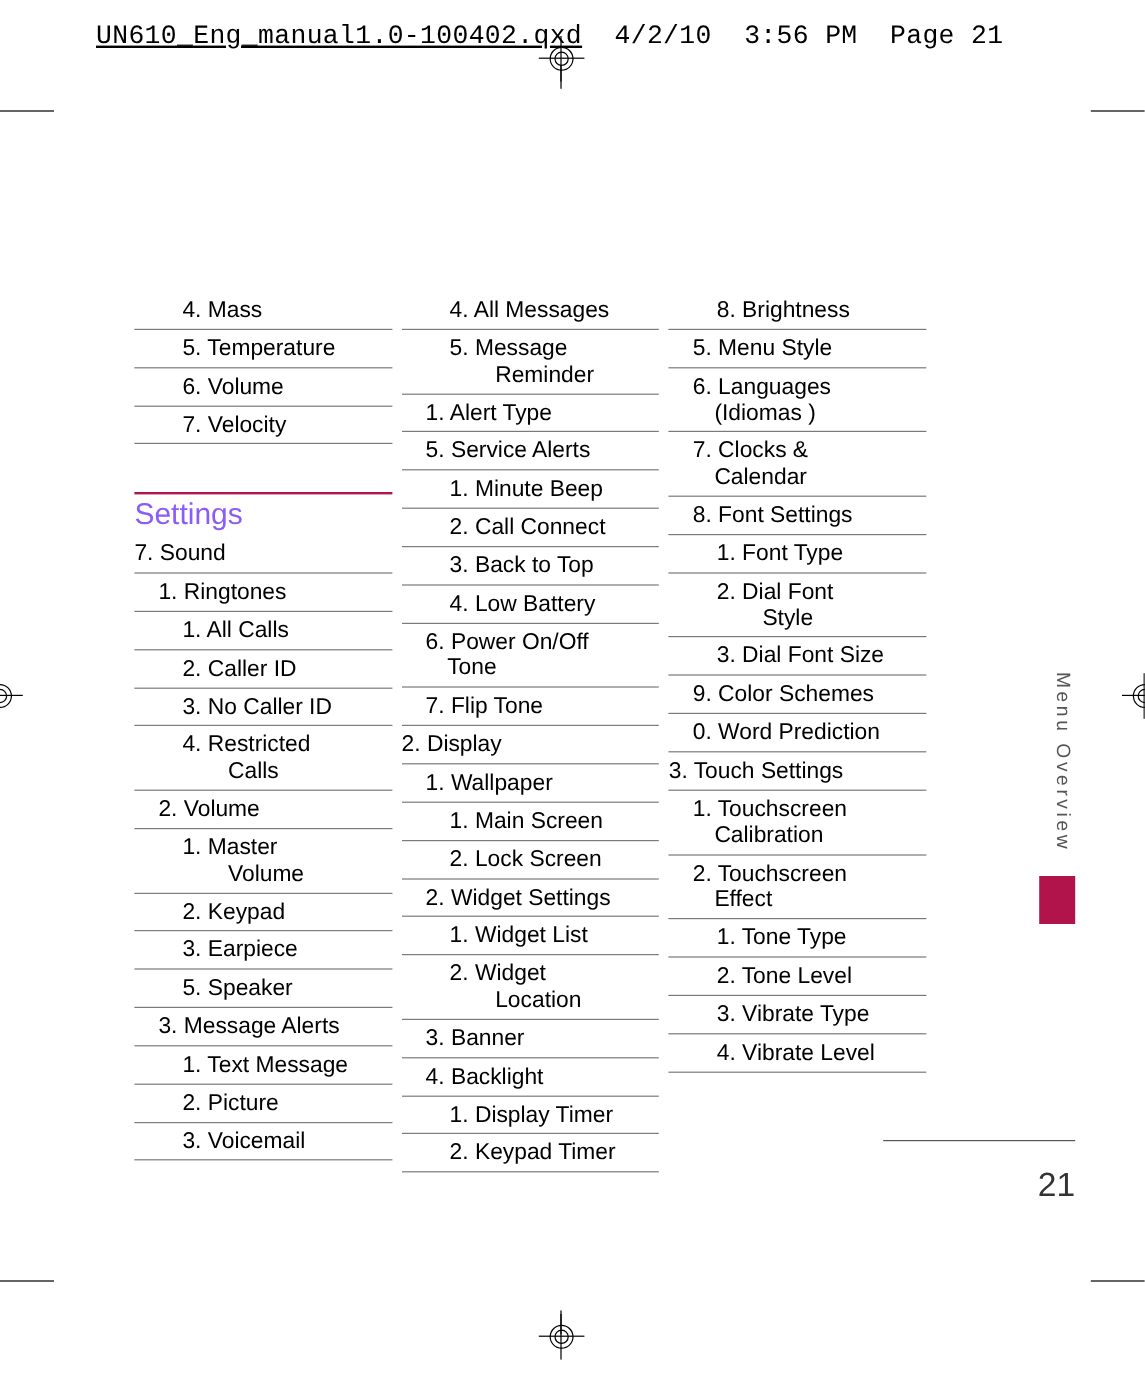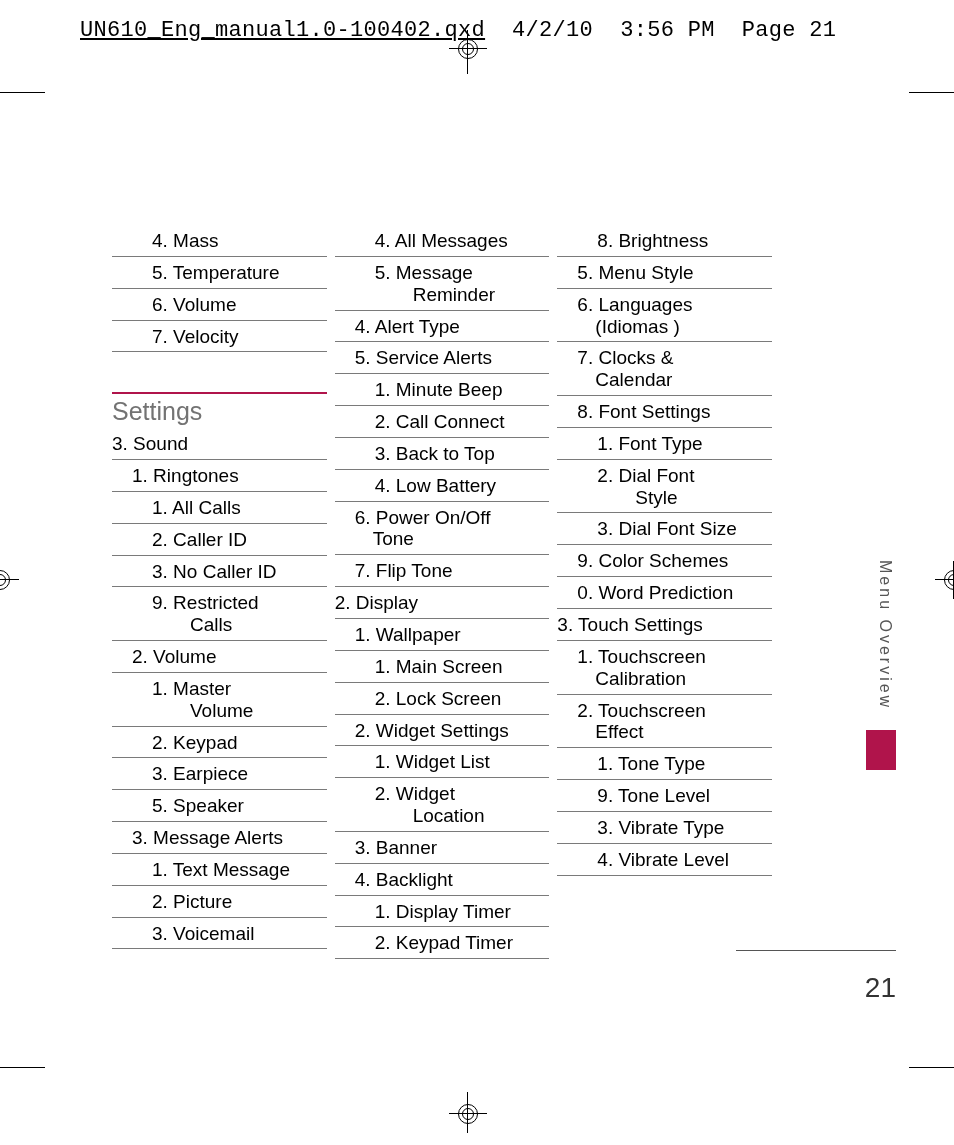--- a/index.html
+++ b/index.html
@@ -16,30 +16,30 @@
   .reg { position:absolute; width:38px; height:38px; }
   .reg::before { content:""; position:absolute; top:18px; left:0; width:38px; height:1px; background:#000; }
   .reg::after  { content:""; position:absolute; left:18px; top:0; width:1px; height:38px; background:#000; }
   .reg .c1 { position:absolute; left:9px; top:9px; width:20px; height:20px; border:1px solid #000; border-radius:50%; box-sizing:border-box; }
   .reg .c2 { position:absolute; left:13px; top:13px; width:12px; height:12px; border:1px solid #000; border-radius:50%; box-sizing:border-box; }
   .reg.top   { top:30px; left:449px; }
   .reg.bot   { top:1095px; left:449px; }
   .reg.left  { top:561px; left:-19px; }
   .reg.right { top:561px; right:-19px; }
 
-  .content { position:absolute; top:225px; left:112px; width:660px; column-count:3; column-gap:8px; column-fill:auto; height:745px; font-size:19px; line-height:1.15; }
+  .content { position:absolute; top:243px; left:112px; width:660px; column-count:3; column-gap:8px; column-fill:auto; height:745px; font-size:19px; line-height:1.15; }
   .row { border-bottom:1px solid #7a7a7a; padding:5px 0 4px 0; break-inside:avoid; }
   .row span { display:block; }
   .d0 { padding-left:0; }
   .d1 { padding-left:20px; }
   .d2 { padding-left:40px; text-indent:-18px; margin-left:18px; }
   .d3i { padding-left:78px; }
   .section-gap { height:36px; break-inside:avoid; }
   .section-rule { border-top:2px solid #b0144b; margin-top:4px; break-inside:avoid; }
-  .section-title { color:#737373; font-size:25px; padding:3px 0 2px 0; break-inside:avoid; }
+  .section-title { color:#8b5cf6; font-size:25px; padding:3px 0 2px 0; break-inside:avoid; }
 
   .side-label { position:absolute; right:60px; top:560px; writing-mode:vertical-rl; font-size:16px; letter-spacing:3px; color:#555; }
   .side-tab   { position:absolute; right:58px; top:730px; width:30px; height:40px; background:#b0144b; }
   .side-rule  { position:absolute; right:58px; top:950px; width:160px; height:1px; background:#555; }
   .page-num   { position:absolute; right:58px; top:972px; font-size:28px; color:#333; }
 </style>
 </head>
 <body>
 
 <div class="page">
@@ -81,36 +81,36 @@
       <div class="row">
         <span class="d2">6. Volume</span>
       </div>
       <div class="row">
         <span class="d2">7. Velocity</span>
       </div>
       <div class="section-gap"></div>
       <div class="section-rule"></div>
       <div class="section-title">Settings</div>
       <div class="row">
-        <span class="d0">3. Sound</span>
+        <span class="d0">7. Sound</span>
       </div>
       <div class="row">
         <span class="d1">1. Ringtones</span>
       </div>
       <div class="row">
         <span class="d2">1. All Calls</span>
       </div>
       <div class="row">
         <span class="d2">2. Caller ID</span>
       </div>
       <div class="row">
         <span class="d2">3. No Caller ID</span>
       </div>
       <div class="row">
-        <span class="d2">9. Restricted</span>
+        <span class="d2">4. Restricted</span>
         <span class="d3i">Calls</span>
       </div>
       <div class="row">
         <span class="d1">2. Volume</span>
       </div>
       <div class="row">
         <span class="d2">1. Master</span>
         <span class="d3i">Volume</span>
       </div>
       <div class="row">
@@ -135,21 +135,21 @@
         <span class="d2">3. Voicemail</span>
       </div>
       <div class="row">
         <span class="d2">4. All Messages</span>
       </div>
       <div class="row">
         <span class="d2">5. Message</span>
         <span class="d3i">Reminder</span>
       </div>
       <div class="row">
-        <span class="d1">4. Alert Type</span>
+        <span class="d1">1. Alert Type</span>
       </div>
       <div class="row">
         <span class="d1">5. Service Alerts</span>
       </div>
       <div class="row">
         <span class="d2">1. Minute Beep</span>
       </div>
       <div class="row">
         <span class="d2">2. Call Connect</span>
       </div>
@@ -241,21 +241,21 @@
         <span class="d1i" style="padding-left: 38px;">Calibration</span>
       </div>
       <div class="row">
         <span class="d1">2. Touchscreen</span>
         <span class="d1i" style="padding-left: 38px;">Effect</span>
       </div>
       <div class="row">
         <span class="d2">1. Tone Type</span>
       </div>
       <div class="row">
-        <span class="d2">9. Tone Level</span>
+        <span class="d2">2. Tone Level</span>
       </div>
       <div class="row">
         <span class="d2">3. Vibrate Type</span>
       </div>
       <div class="row">
         <span class="d2">4. Vibrate Level</span>
       </div>
     </div>
 
   <div class="side-label">Menu Overview</div>

